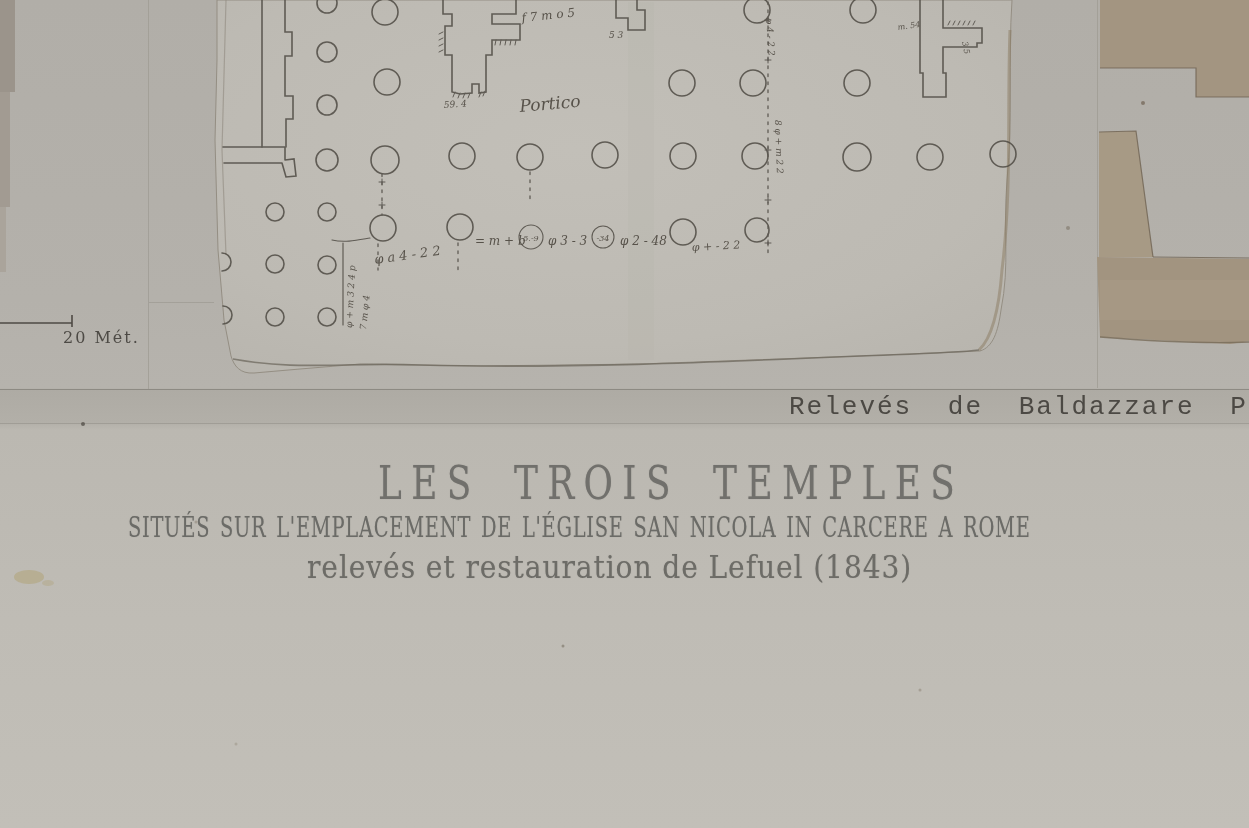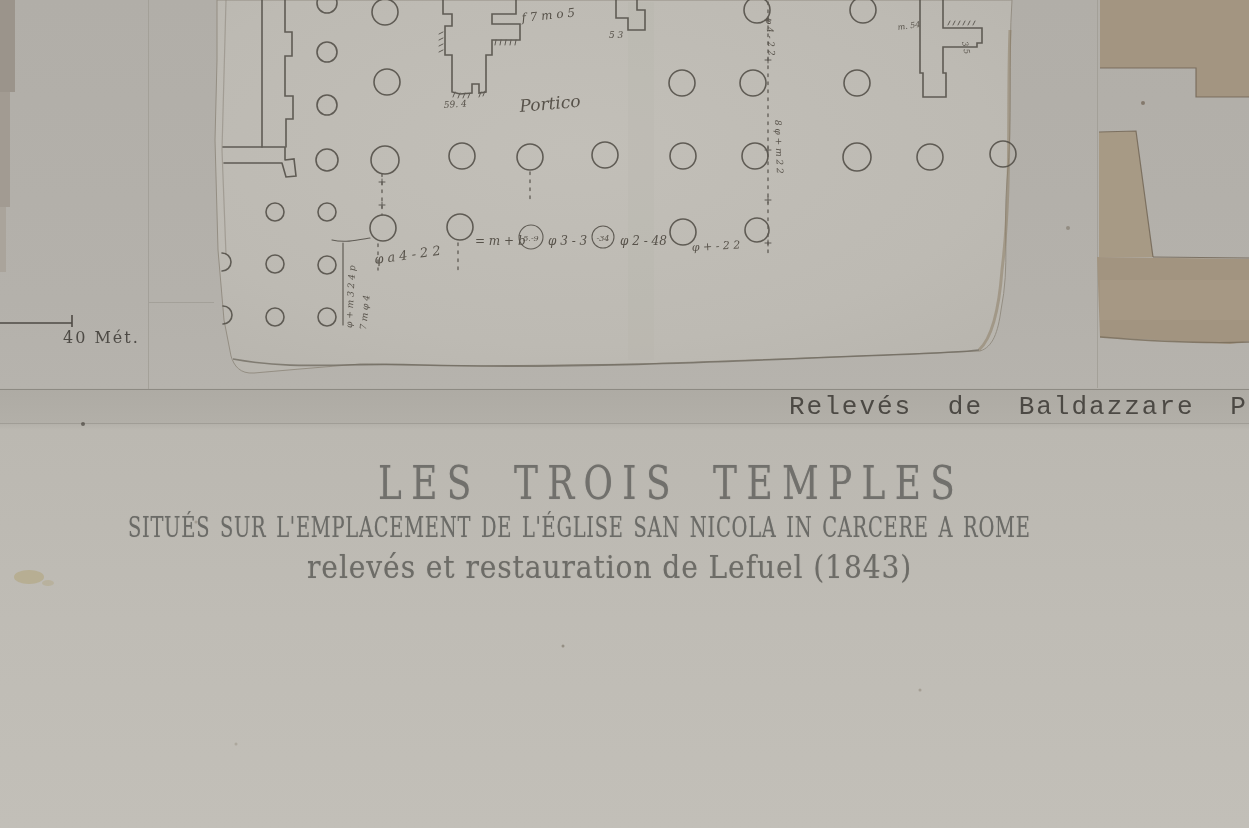--- a/index.html
+++ b/index.html
@@ -192,15 +192,15 @@
       <circle cx="920" cy="690" r="1.5" fill="#928a7d" opacity="0.6"></circle>
       <circle cx="196" cy="522" r="1.5" fill="#928a7d" opacity="0.6"></circle>
       <circle cx="236" cy="744" r="1.5" fill="#9a9184" opacity="0.5"></circle>
     </g>
   </svg>
 
   <div class="txt credit">Relevés de Baldazzare Per</div>
   <div class="txt title">LES TROIS TEMPLES</div>
   <div class="txt subtitle">SITUÉS SUR L'EMPLACEMENT DE L'ÉGLISE SAN NICOLA IN CARCERE A ROME</div>
   <div class="txt byline">relevés et restauration de Lefuel (1843)</div>
-  <div class="txt scalelabel">40 Mét.</div>
+  <div class="txt scalelabel">20 Mét.</div>
 
 </div>
 
 </body></html>

